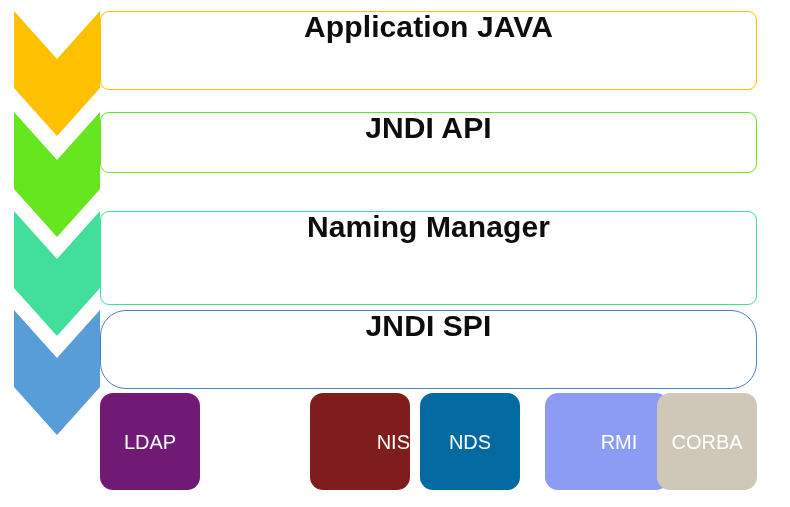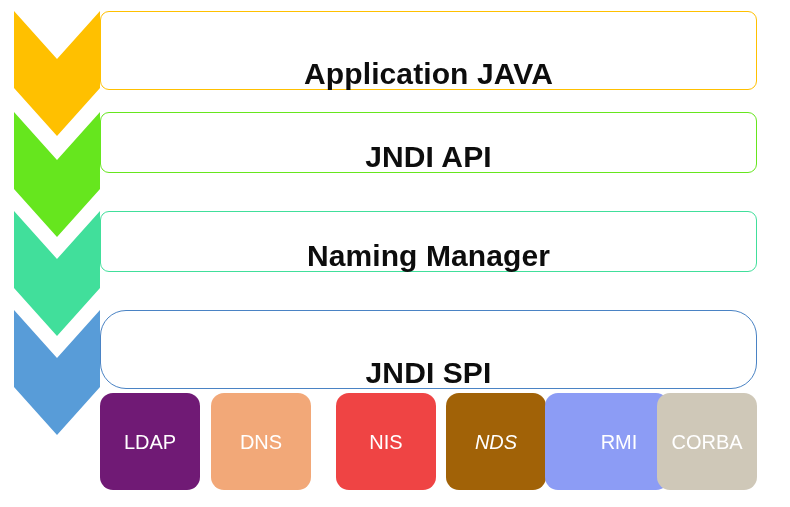--- a/index.html
+++ b/index.html
@@ -33,21 +33,21 @@
   
   .layer-box {
     position: absolute;
     left: 100px;
     width: 657px;
     box-sizing: border-box;
     background: #ffffff;
     border: 1.5px solid #000;
     border-radius: 9px;
     display: flex;
-    align-items: flex-end;
+    align-items: flex-start;
     justify-content: center;
   }
   .layer-label {
     font-size: 30px;
     font-weight: bold;
     color: #0d0d0d;
     letter-spacing: .1px;
     line-height: 1;
     white-space: nowrap;
   }
@@ -92,46 +92,43 @@
   </div>
   <div class="layer-box" style="top:112px; height:61px; border-color:#66E61E;">
     <span class="layer-label">JNDI API</span>
   </div>
 
   <div class="chevron" style="top:211px; height:125px;">
     <svg viewBox="0 0 86 125" preserveAspectRatio="none" aria-hidden="true">
       <polygon points="0,0 43,48 86,0 86,77 43,125 0,77" fill="#41DF9B"></polygon>
     </svg>
   </div>
-  <div class="layer-box" style="top:211px; height:61px; border-color:#41DF9B;">
+  <div class="layer-box" style="top:211px; height:94px; border-color:#41DF9B;">
     <span class="layer-label">Naming Manager</span>
   </div>
 
   <div class="chevron" style="top:310px; height:125px;">
     <svg viewBox="0 0 86 125" preserveAspectRatio="none" aria-hidden="true">
       <polygon points="0,0 43,48 86,0 86,77 43,125 0,77" fill="#589CD8"></polygon>
     </svg>
   </div>
   <div class="layer-box" style="top:310px; height:79px; border-color:#4A83C4;border-radius:26px;">
     <span class="layer-label">JNDI SPI</span>
   </div>
 
   <div class="service-box" style="left:100px; background:#701a75;">
     <span class="service-label">LDAP</span>
   </div>
 
-  <div class="service-box" style="left:211px; background:#F2A878;">
-    <span class="service-label">DNS</span>
-  </div>
 
-  <div class="service-box" style="left:336px; background:#ef4444;">
+  <div class="service-box" style="left:310px; background:#7f1d1d;justify-content:flex-end;">
     <span class="service-label">NIS</span>
   </div>
 
-  <div class="service-box" style="left:446px; background:#a16207;font-style:italic;">
+  <div class="service-box" style="left:420px; background:#0369a1;">
     <span class="service-label">NDS</span>
   </div>
 
   <div class="service-box" style="left:545px; background:#8C9CF5;padding-left:24px;">
     <span class="service-label">RMI</span>
   </div>
 
   <div class="service-box" style="left:657px; background:#CFC8B8;">
     <span class="service-label">CORBA</span>
   </div>

